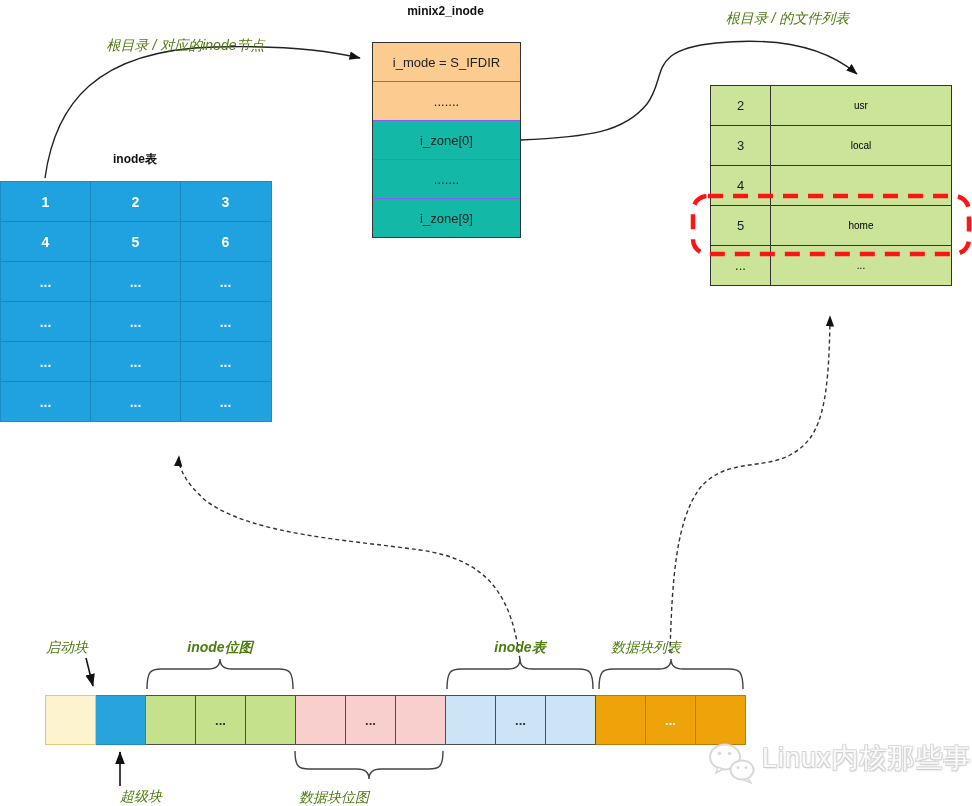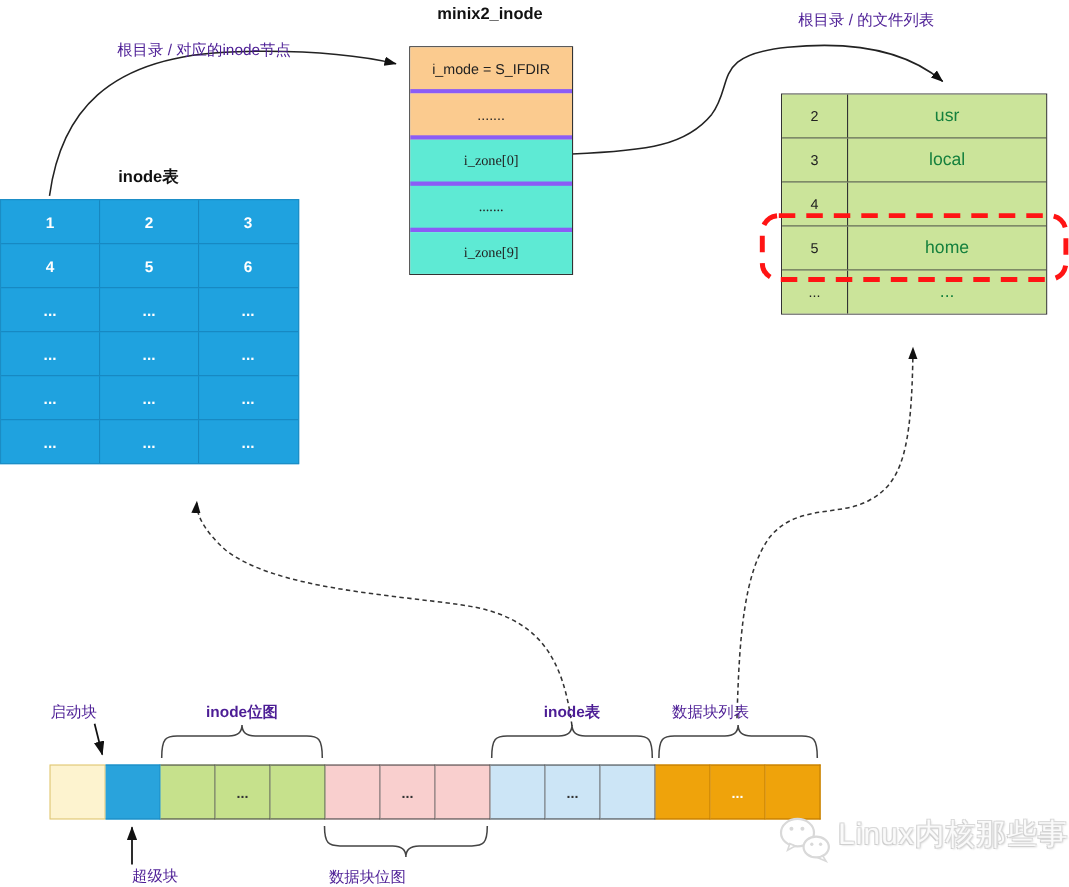--- a/index.html
+++ b/index.html
@@ -1,40 +1,40 @@
 <!DOCTYPE html>
 <html><head>
 <meta charset="utf-8">
 <style>
   html,body{margin:0;padding:0;background:#fff;}
   #canvas{
     position:relative;width:972px;height:806px;background:#ffffff;
     font-family:"Liberation Sans",sans-serif;color:#333;overflow:hidden;
   }
   .abs{position:absolute;}
-  .lbl{font-size:14px;color:#4c1d95;white-space:nowrap;}
-  .title{font-size:15px;font-weight:bold;color:#111;text-align:center;}
+  .lbl{font-size:14px;color:#4d7c0f;white-space:nowrap;font-style:italic;}
+  .title{font-size:12px;font-weight:bold;color:#111;text-align:center;}
   
   #minix-table{left:372px;top:42px;width:147px;border:1px solid #333;}
-  .mrow{height:38px;border-bottom:4px solid #8b5cf6;display:flex;align-items:center;justify-content:center;font-size:13px;color:#222;}
+  .mrow{height:38px;border-bottom:1px solid #8b5cf6;display:flex;align-items:center;justify-content:center;font-size:13px;color:#222;}
   .mrow:last-child{border-bottom:none;}
   .mrow.orange{background:#FBCB8F;}
-  .mrow.lblue{background:#5eead4;font-family:Liberation Serif, serif;}
+  .mrow.lblue{background:#14b8a6;}
   
   #inode-table{left:0px;top:181px;width:270px;background:#1FA2DF;border:1px solid #1b8cc4;}
   .irow{display:flex;height:39px;border-bottom:1px solid #1787c0;}
   .irow:last-child{border-bottom:none;}
   .icell{width:89px;border-right:1px solid #1787c0;display:flex;align-items:center;justify-content:center;color:#fff;font-weight:bold;font-size:14px;}
   .icell:last-child{border-right:none;}
   
   #file-table{left:710px;top:85px;width:240px;border:1px solid #333;}
   .frow{display:flex;height:39px;border-bottom:1px solid #333;background:#CBE49A;}
   .frow:last-child{border-bottom:none;}
   .fnum{width:59px;border-right:1px solid #333;display:flex;align-items:center;justify-content:center;font-size:13px;color:#222;}
-  .fname{flex:1;display:flex;align-items:center;justify-content:center;font-size:16px;color:#15803d;}
+  .fname{flex:1;display:flex;align-items:center;justify-content:center;font-size:10px;color:#000000;}
   
   #highlight-rect{left:690px;top:193px;width:282px;height:64px;pointer-events:none;}
   
   #disk-bar{left:45px;top:695px;display:flex;}
   .cell{width:49px;height:48px;display:flex;align-items:center;justify-content:center;font-size:13px;font-weight:bold;color:#333;}
   .c-boot{background:#FDF3CF;border:1px solid #E0C878;}
   .c-super{background:#29A3DC;border:1px solid #1b8cc4;border-left:none;}
   .c-green{background:#C6E18C;border:1px solid #4d4d4d;border-left:none;}
   .c-pink{background:#F9CFCE;border:1px solid #4d4d4d;border-left:none;}
   .c-lblue{background:#CCE5F6;border:1px solid #4d4d4d;border-left:none;}

